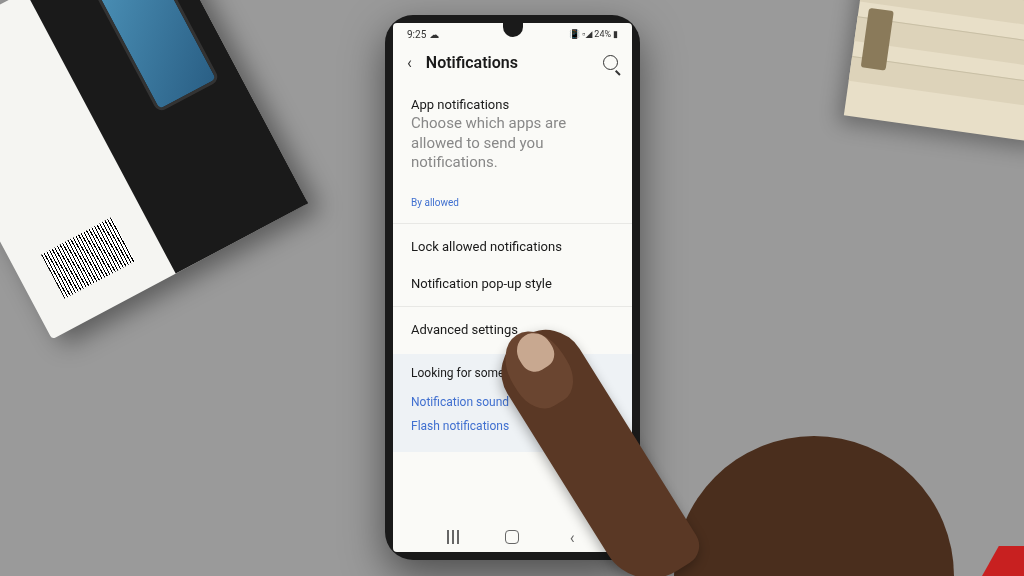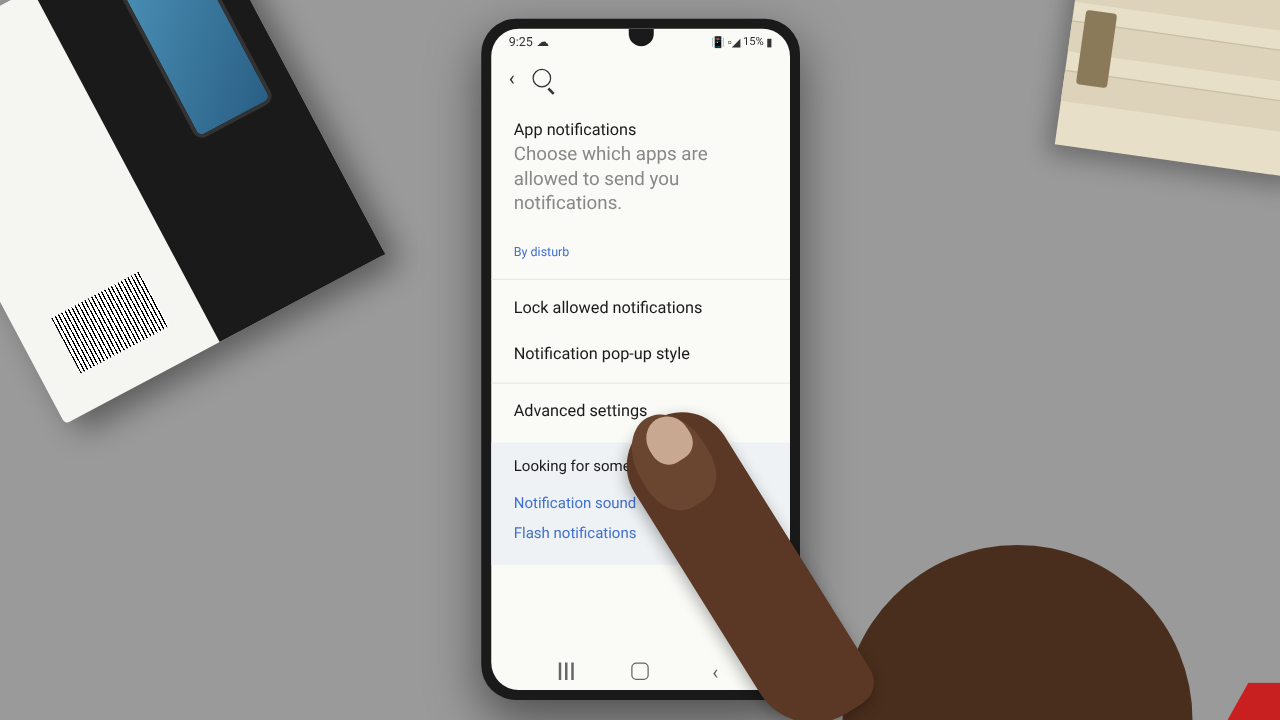--- a/index.html
+++ b/index.html
@@ -101,21 +101,21 @@
       height: 545px;
       background: #1a1a1a;
       border-radius: 28px;
       box-shadow: 0 15px 40px rgba(0,0,0,0.5);
       padding: 8px;
     }
     .phone-screen {
       width: 100%;
       height: 100%;
       background: #fafaf7;
-      border-radius: 22px;
+      border-radius: 4px;
       overflow: hidden;
       position: relative;
     }
     .notch {
       position: absolute;
       top: 0;
       left: 50%;
       transform: translateX(-50%);
       width: 20px;
       height: 14px;
@@ -334,37 +334,38 @@
     <div class="notch"></div>
 
     <div class="status-bar">
       <div class="status-left">
         <span>9:25</span>
         <span>☁</span>
       </div>
       <div class="status-right">
         <span>📳</span>
         <span>▫◢</span>
-        <span>15%</span>
+        <span>24%</span>
         <span>▮</span>
       </div>
     </div>
 
     <div class="header">
       <span class="back-btn">‹</span>
+      <span class="header-title">Notifications</span>
       <span class="search-icon"></span>
     </div>
 
     <div class="settings-item">
       <div class="item-title">App notifications</div>
       <div class="item-subtitle">Choose which apps are allowed to send you notifications.</div>
     </div>
 
     <div class="settings-item">
-      <div class="item-value">By disturb</div>
+      <div class="item-value">By allowed</div>
     </div>
 
     <div class="divider"></div>
 
     <div class="settings-item">
       <div class="item-title">Lock allowed notifications</div>
     </div>
 
     <div class="settings-item">
       <div class="item-title">Notification pop-up style</div>

